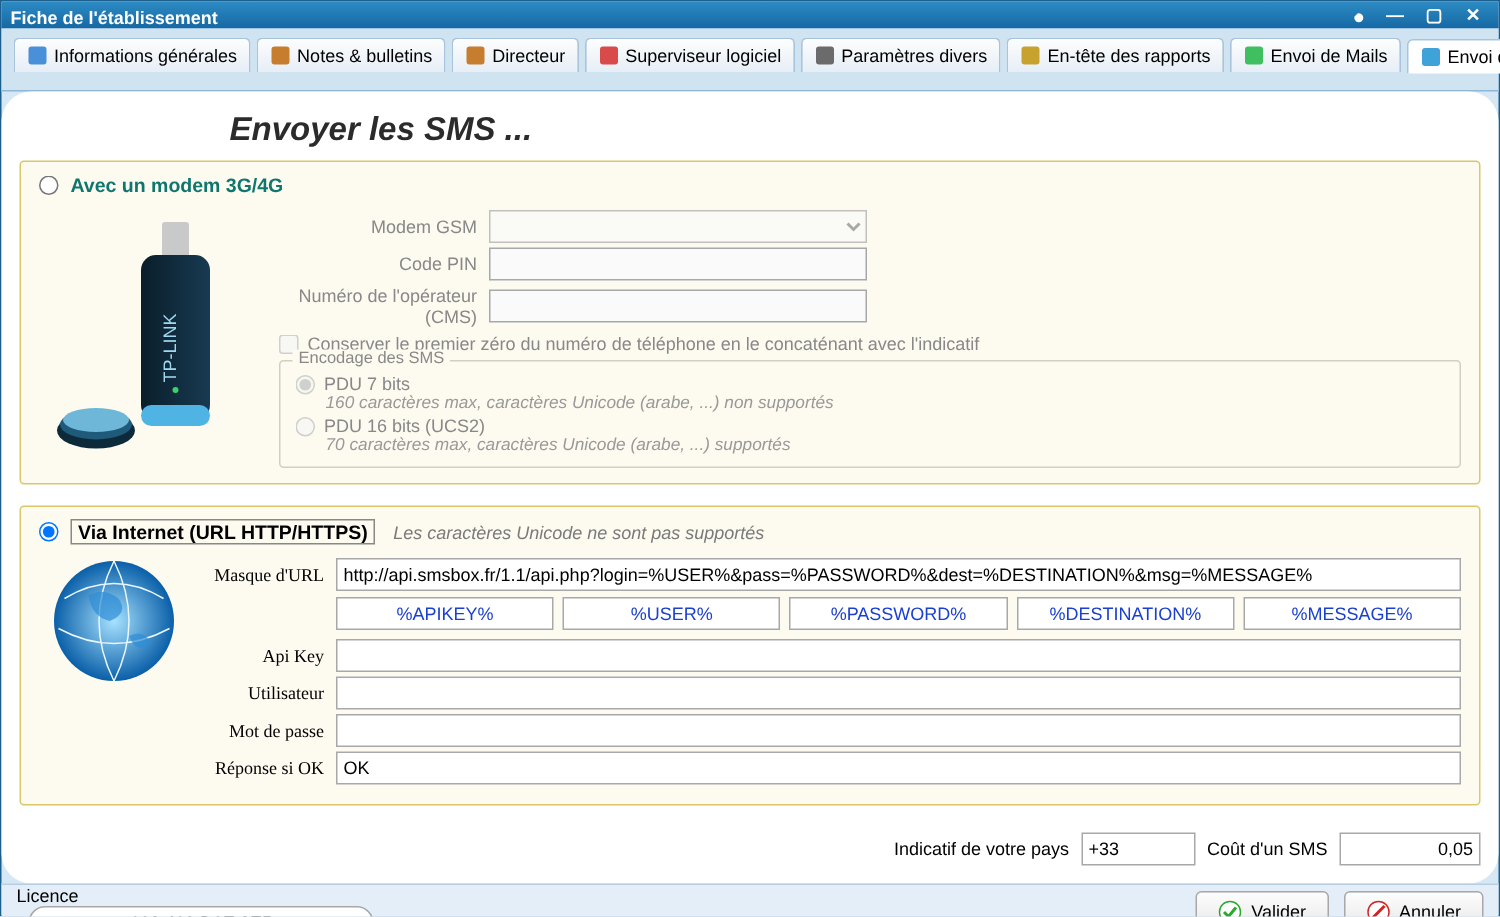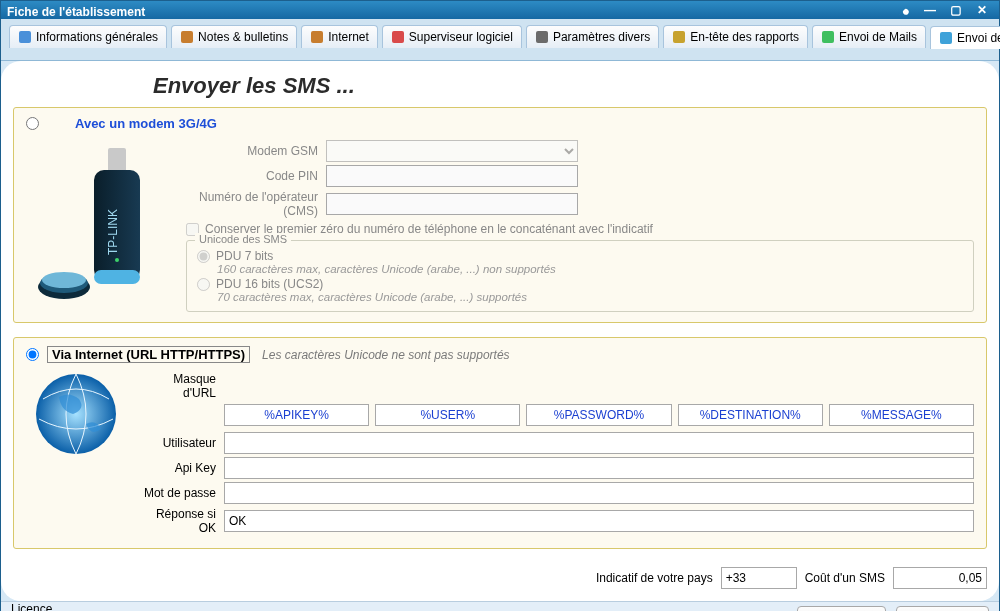--- a/index.html
+++ b/index.html
@@ -19,21 +19,21 @@
 h1.heading { font-size: 22px; font-style: italic; font-weight: bold; color: #2b2b2b; margin: 2px 0 8px 140px; }
 
 .panel { border: 1px solid #d8c86b; background: #fdfaf0; border-radius: 3px; padding: 8px 12px 10px 12px; margin-bottom: 14px; }
 .panel-head { display: flex; align-items: center; gap: 6px; margin-bottom: 6px; }
 .panel-head input[type=radio] { margin-right: 2px; }
 .panel-head .ptitle { font-weight: bold; font-size: 13px; }
 .panel-head .pnote { color: #7a7a7a; font-style: italic; margin-left: 6px; }
 
 .row { display: flex; align-items: center; margin: 3px 0; }
 .lbl { width: 140px; text-align: right; padding-right: 8px; color: #888; }
-.lbl.dark { color: #000; }
+.lbl.dark { color: #000; font-family: Liberation Serif, serif; }
 input[type=text], select { border: 1px solid #a8a8a8; height: 22px; padding: 2px 4px; font-size: 12px; background: #fff; }
 input[type=text]:disabled, select:disabled { background: #fafafa; color: #888; }
 select { width: 252px; }
 .txt-mid { width: 252px; }
 .txt-long { flex: 1; }
 
 .modem-grid { display: flex; gap: 10px; }
 .modem-img { width: 150px; height: 170px; display: flex; align-items: center; justify-content: center; }
 .modem-fields { flex: 1; }
 .test-btn { width: 120px; height: 118px; background: linear-gradient(#fafafa,#e9e9e9); border: 1px solid #bbb; border-radius: 4px; display: flex; flex-direction: column; align-items: center; justify-content: center; color: #777; text-align: center; cursor: pointer; margin-left: 8px; }
@@ -54,21 +54,21 @@
 .footer-row .flbl { font-size: 12px; }
 .ind { width: 76px; text-align: left; }
 .cost { width: 94px; text-align: right; }
 
 .bottombar { height: 40px; background: #e3eef8; border-top: 1px solid #b8cddf; display: flex; align-items: center; padding: 0 10px; gap: 10px; }
 .licence-box { flex: 0 0 280px; }
 .licence-box .licval { display: inline-block; width: 230px; height: 22px; border: 1px solid #a8a8a8; border-radius: 11px; text-align: center; line-height: 20px; background: #fff; margin-left: 8px; }
 .spacer { flex: 1; }
 .btn { height: 28px; padding: 0 14px; border: 1px solid #a8a8a8; border-radius: 4px; background: linear-gradient(#fdfdfd,#e6e6e6); display: inline-flex; align-items: center; gap: 6px; cursor: pointer; }
 
-.panel.disabled .ptitle { color: #1d4ed8; margin-left: 28px; }
+.panel.disabled .ptitle { color: #0f766e; }
 .boxed-title { border: 1px solid #888; padding: 0 4px; }
 </style>
 </head>
 <body>
 
 <div class="window">
   <div class="titlebar">
     <span class="title">Fiche de l'établissement</span>
     <span class="tbtn">
       <svg width="14" height="14">
@@ -90,21 +90,21 @@
       <div class="tab">
         <span class="ico"><svg width="14" height="14">
             <rect x="1" y="1" width="12" height="12" rx="2" fill="#c77d2e"></rect>
           </svg></span>
         <span>Notes &amp; bulletins</span>
       </div>
       <div class="tab">
         <span class="ico"><svg width="14" height="14">
             <rect x="1" y="1" width="12" height="12" rx="2" fill="#c77d2e"></rect>
           </svg></span>
-        <span>Internet</span>
+        <span>Directeur</span>
       </div>
       <div class="tab">
         <span class="ico"><svg width="14" height="14">
             <rect x="1" y="1" width="12" height="12" rx="2" fill="#d94a4a"></rect>
           </svg></span>
         <span>Superviseur logiciel</span>
       </div>
       <div class="tab">
         <span class="ico"><svg width="14" height="14">
             <rect x="1" y="1" width="12" height="12" rx="2" fill="#6b6b6b"></rect>
@@ -173,21 +173,21 @@
             </div>
           <div class="row">
               <span class="lbl">Numéro de l'opérateur (CMS)</span>
             <input type="text" class="txt-mid" disabled="" value="" style="">
             </div>
           <div class="chk-row">
             <input type="checkbox" disabled="" style="">
             <span>Conserver le premier zéro du numéro de téléphone en le concaténant avec l'indicatif</span>
           </div>
           <div class="enc-group">
-            <span class="legend">Unicode des SMS</span>
+            <span class="legend">Encodage des SMS</span>
             <div class="enc-opt">
                 <input type="radio" name="pdu" checked="" disabled="" style="">
               <span>PDU 7 bits</span>
               </div>
             <div class="enc-hint">160 caractères max, caractères Unicode (arabe, ...) non supportés</div>
             <div class="enc-opt">
                 <input type="radio" name="pdu" disabled="" style="">
               <span>PDU 16 bits (UCS2)</span>
               </div>
             <div class="enc-hint">70 caractères max, caractères Unicode (arabe, ...) supportés</div>
@@ -212,34 +212,35 @@
                 </radialGradient>
               </defs>
             <circle cx="45" cy="45" r="40" fill="url(#gb)"></circle>
             <path d="M12 30 Q45 10 78 30 M8 50 Q45 70 82 50 M45 5 Q25 45 45 85 M45 5 Q65 45 45 85" stroke="#e8f6ff" stroke-width="1" fill="none"></path>
             <path d="M28 28 Q38 22 48 30 Q55 40 42 45 Q30 42 28 28 Z M55 55 Q65 50 70 60 Q60 68 55 55 Z" fill="#2f8dd6" opacity="0.7"></path>
           </svg>
         </div>
         <div class="net-fields">
           <div class="row">
               <span class="lbl dark" style="width:86px">Masque d'URL</span>
+            <input type="text" class="txt-long" value="http://api.smsbox.fr/1.1/api.php?login=%USER%&amp;pass=%PASSWORD%&amp;dest=%DESTINATION%&amp;msg=%MESSAGE%" style="">
             </div>
           <div class="varbtns" id="varbtns" style="margin-left:86px">
               <div class="varbtn">%APIKEY%</div>
               <div class="varbtn">%USER%</div>
               <div class="varbtn">%PASSWORD%</div>
               <div class="varbtn">%DESTINATION%</div>
               <div class="varbtn">%MESSAGE%</div>
             </div>
           <div class="row">
+              <span class="lbl dark" style="width:86px">Api Key</span>
+            <input type="text" class="txt-long" value="" style="">
+            </div>
+          <div class="row">
               <span class="lbl dark" style="width:86px">Utilisateur</span>
-            <input type="text" class="txt-long" value="" style="">
-            </div>
-          <div class="row">
-              <span class="lbl dark" style="width:86px">Api Key</span>
             <input type="text" class="txt-long" value="" style="">
             </div>
           <div class="row">
               <span class="lbl dark" style="width:86px">Mot de passe</span>
             <input type="text" class="txt-long" value="" style="">
             </div>
           <div class="row">
               <span class="lbl dark" style="width:86px">Réponse si OK</span>
             <input type="text" class="txt-long" value="OK" style="">
             </div>

